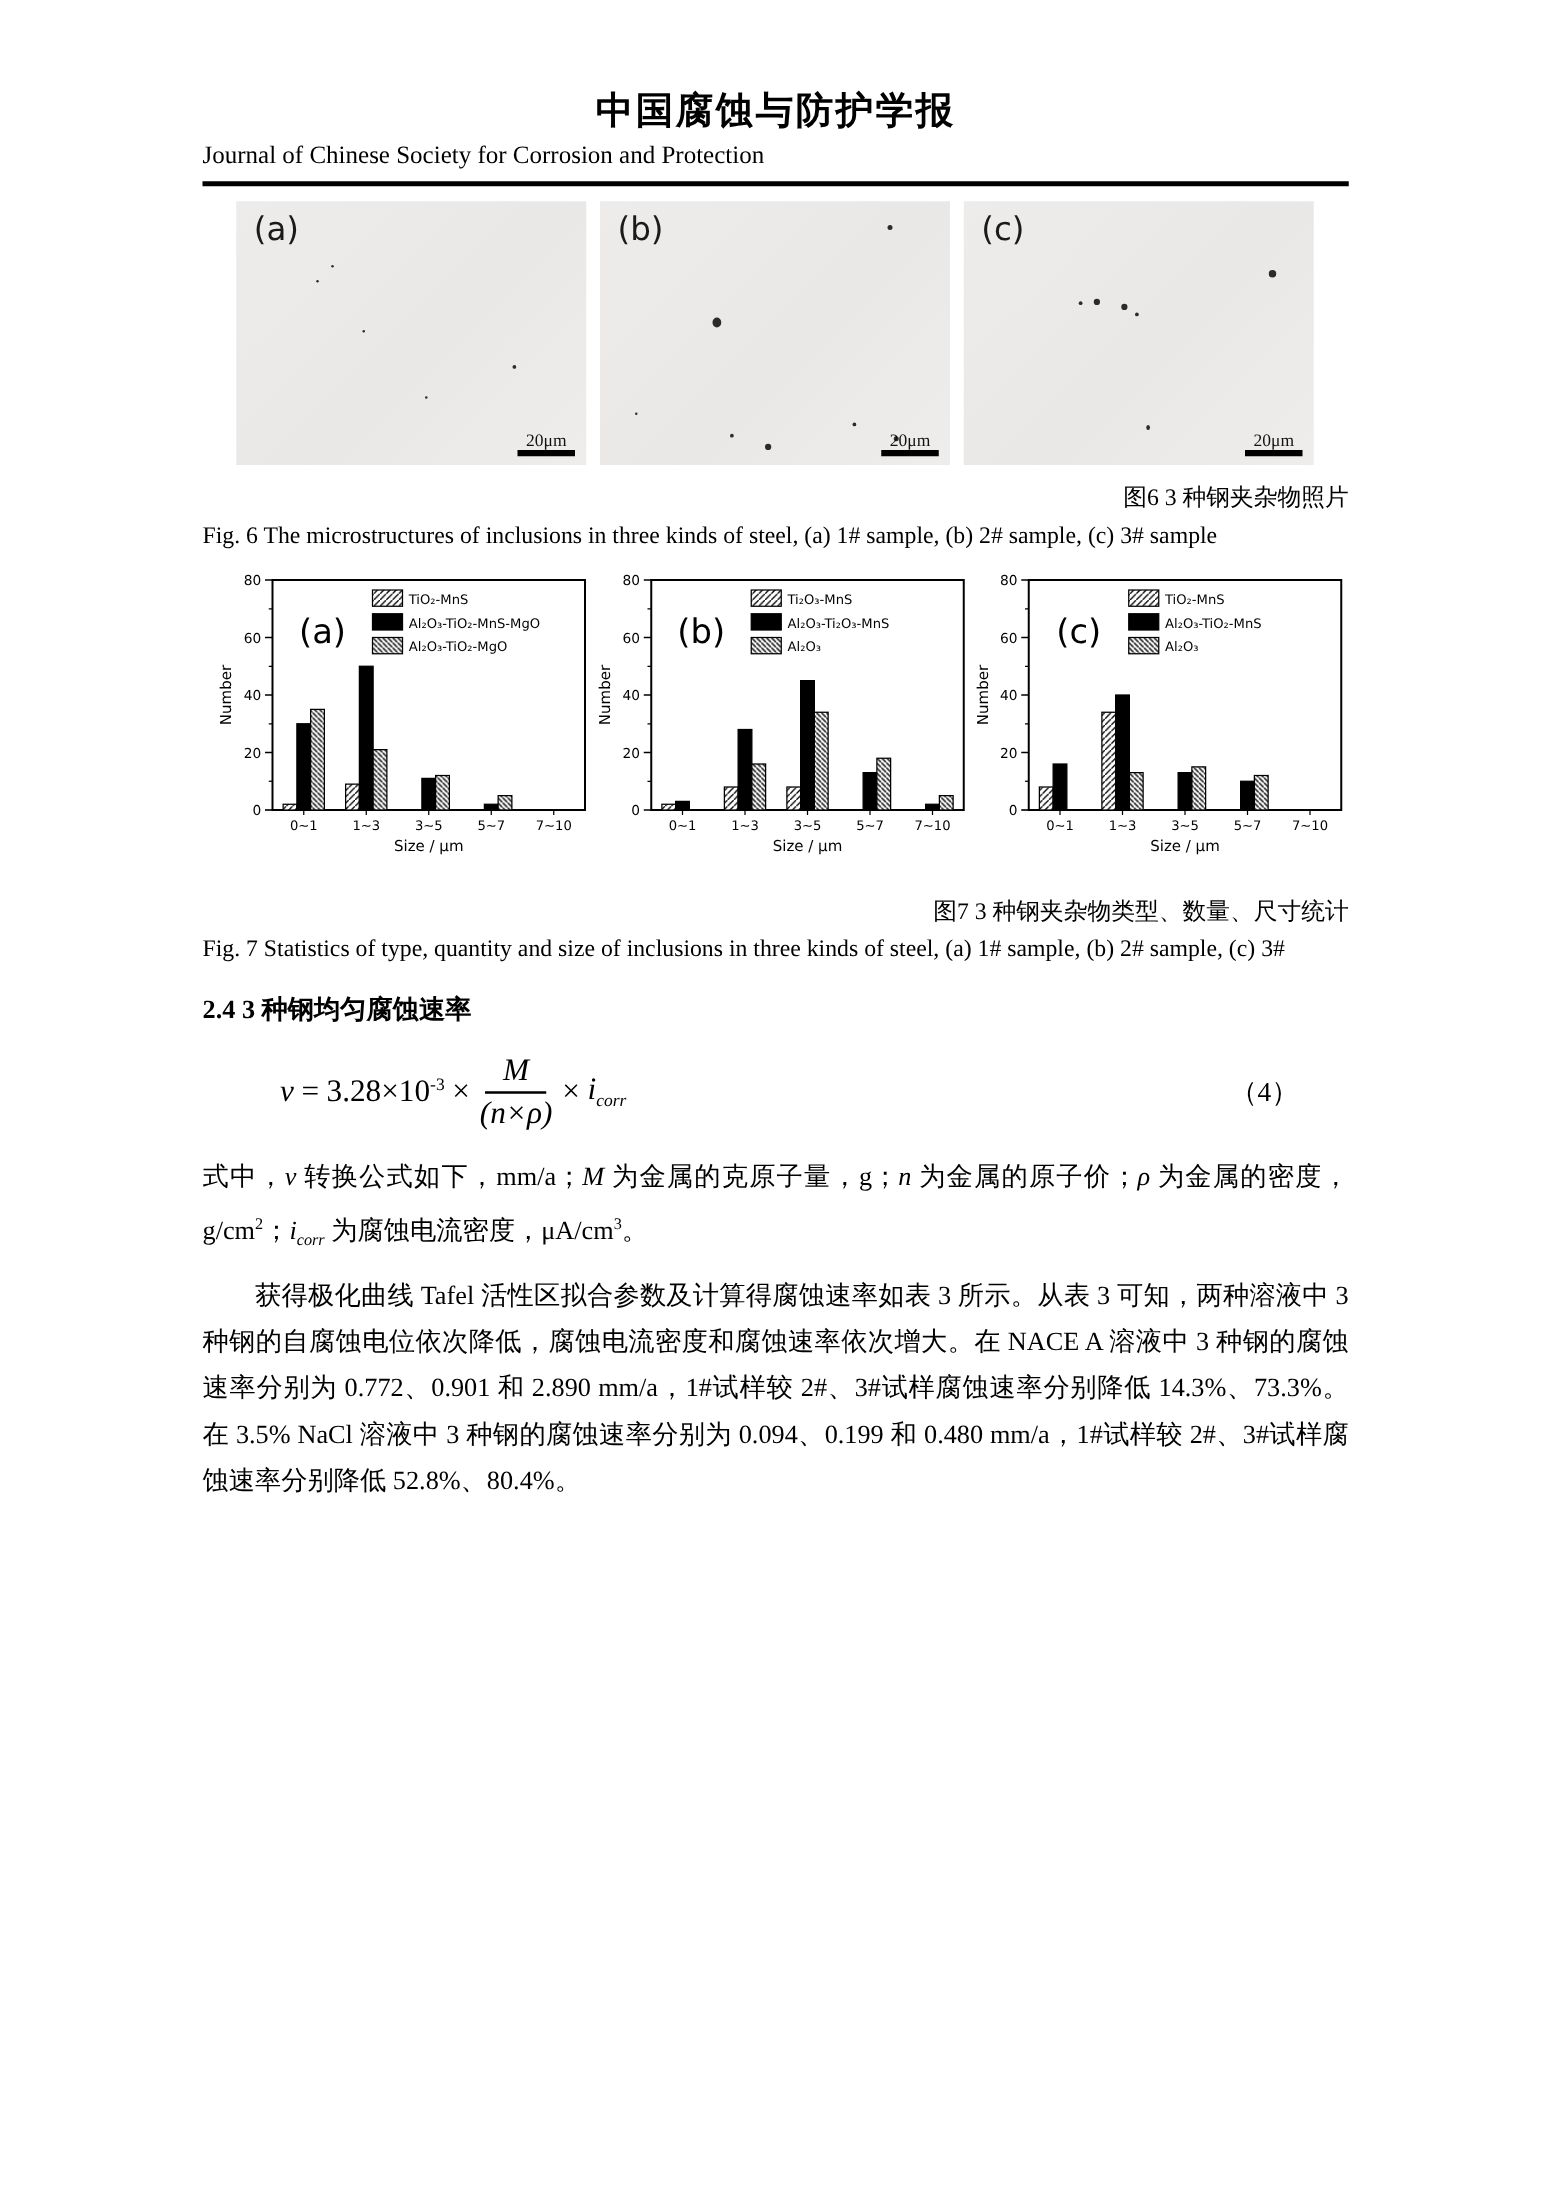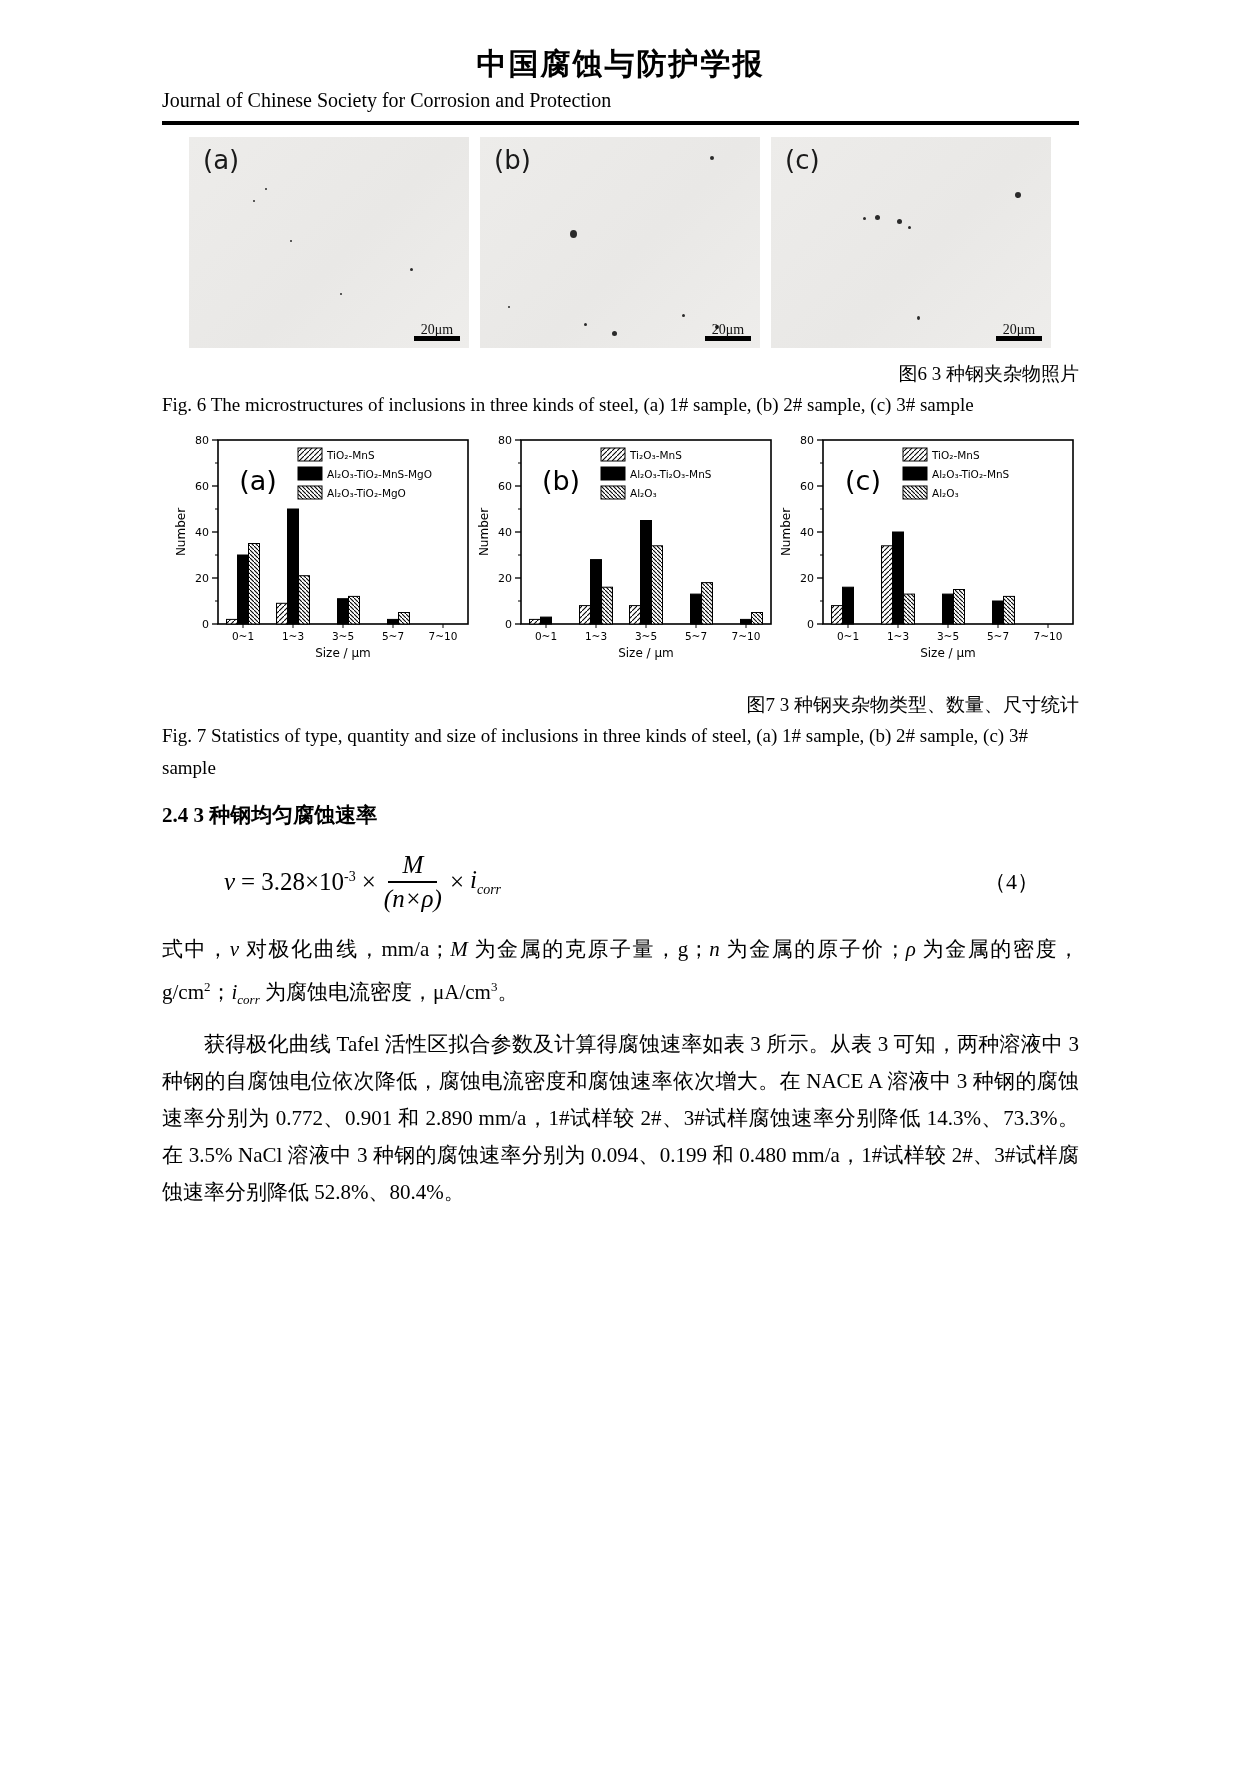--- a/index.html
+++ b/index.html
@@ -2,21 +2,21 @@
 <html><head>
 <meta charset="utf-8">
 <style>
   * { margin:0; padding:0; box-sizing:border-box; }
   html,body { background:#ffffff; }
   body {
     width:1241px; min-height:1766px; margin:0 auto;
     font-family:"Liberation Serif", serif; color:#000;
     position:relative;
   }
-  .content { width:917px; margin:0 auto; padding-top:44px; }
+  .content { width:917px; margin:0 auto; padding-top:68px; }
 
   
   .journal-title-zh { text-align:center; font-size:30px; font-weight:600; letter-spacing:2px; font-family:"Liberation Serif", serif; }
   .journal-title-en { text-align:left; font-size:20px; margin-top:4px; font-family:"Liberation Serif", serif; }
   .header-rule { height:4px; background:#000; margin-top:9px; }
 
   
   .micro-row { display:flex; gap:11px; margin-top:12px; margin-left:27px; width:862px; }
   .micro-panel { position:relative; width:280px; height:211px; background:linear-gradient(135deg,#edecea 0%,#e9e8e6 55%,#eeedeb 100%); overflow:hidden; }
   .micro-label { position:absolute; left:14px; top:8px; font-size:26px; color:#1a1a1a; font-family:"DejaVu Sans", sans-serif; }
@@ -272,38 +272,37 @@
           <text x="153" y="33" font-size="10.5" text-anchor="start" fill="#000">TiO₂-MnS</text>
           <rect x="124" y="41" width="24" height="13" fill="#000" stroke="#000" stroke-width="1"></rect>
           <text x="153" y="52" font-size="10.5" text-anchor="start" fill="#000">Al₂O₃-TiO₂-MnS</text>
           <rect x="124" y="60" width="24" height="13" fill="url(#backdiag2)" stroke="#000" stroke-width="1"></rect>
           <text x="153" y="71" font-size="10.5" text-anchor="start" fill="#000">Al₂O₃</text>
         </svg></div>
   </div>
 
   <div class="caption-zh" style="margin-top:24px;">图7 3 种钢夹杂物类型、数量、尺寸统计</div>
   <div class="caption-en">Fig. 7 Statistics of type, quantity and size of inclusions in three kinds of steel, (a) 1# sample, (b) 2# sample, (c) 3#</div>
-  <div class="caption-en" style="margin-top:10px;">sample</div>
 
   <div class="section-heading">2.4 3 种钢均匀腐蚀速率</div>
 
 
   <div class="equation-row">
     <div class="eq-core">
       <span class="var">v</span>
       <span>=</span>
       <span><span>3.28×10</span><sup class="eq-sup">-3</sup></span>
       <span>×</span>
       <span class="frac">
         <span class="num var">M</span>
         <span class="den var">(n×ρ)</span>
       </span>
       <span>×</span>
       <span><span class="var">i</span><sub class="eq-sub">corr</sub></span>
     </div>
     <span class="eq-number">（4）</span>
   </div>
 
-  <p class="body-text"><span>式中，</span><span class="var">v</span><span> 对极化曲线，mm/a；</span><span class="var">M</span><span> 为金属的克原子量，g；</span><span class="var">n</span><span> 为金属的原子价；</span><span class="var">ρ</span><span> 为金属的密度，g/cm</span><sup>2</sup><span>；</span><span class="var">i</span><sub class="var">corr</sub><span> 为腐蚀电流密度，μA/cm</span><sup>3</sup><span>。</span></p>
+  <p class="body-text"><span>式中，</span><span class="var">v</span><span> 转换公式如下，mm/a；</span><span class="var">M</span><span> 为金属的克原子量，g；</span><span class="var">n</span><span> 为金属的原子价；</span><span class="var">ρ</span><span> 为金属的密度，g/cm</span><sup>2</sup><span>；</span><span class="var">i</span><sub class="var">corr</sub><span> 为腐蚀电流密度，μA/cm</span><sup>3</sup><span>。</span></p>
 
   <p class="body-text indent">获得极化曲线 Tafel 活性区拟合参数及计算得腐蚀速率如表 3 所示。从表 3 可知，两种溶液中 3 种钢的自腐蚀电位依次降低，腐蚀电流密度和腐蚀速率依次增大。在 NACE A 溶液中 3 种钢的腐蚀速率分别为 0.772、0.901 和 2.890 mm/a，1#试样较 2#、3#试样腐蚀速率分别降低 14.3%、73.3%。在 3.5% NaCl 溶液中 3 种钢的腐蚀速率分别为 0.094、0.199 和 0.480 mm/a，1#试样较 2#、3#试样腐蚀速率分别降低 52.8%、80.4%。</p>
 
 </div>
 
 </body></html>

